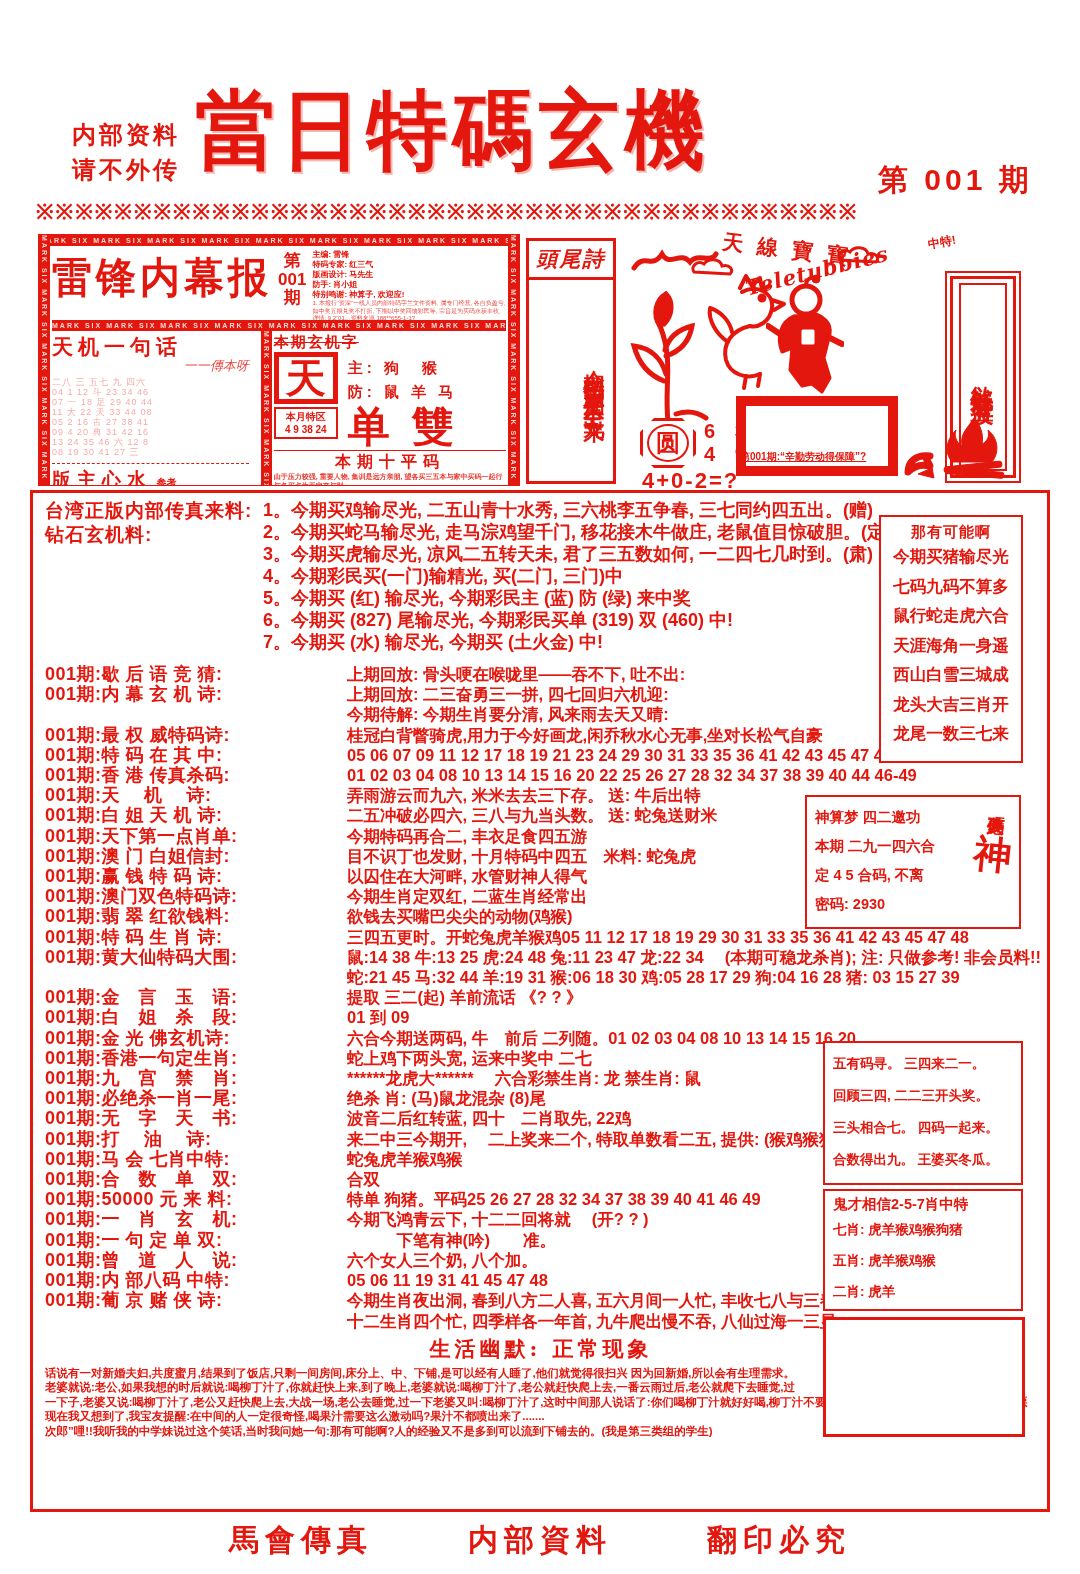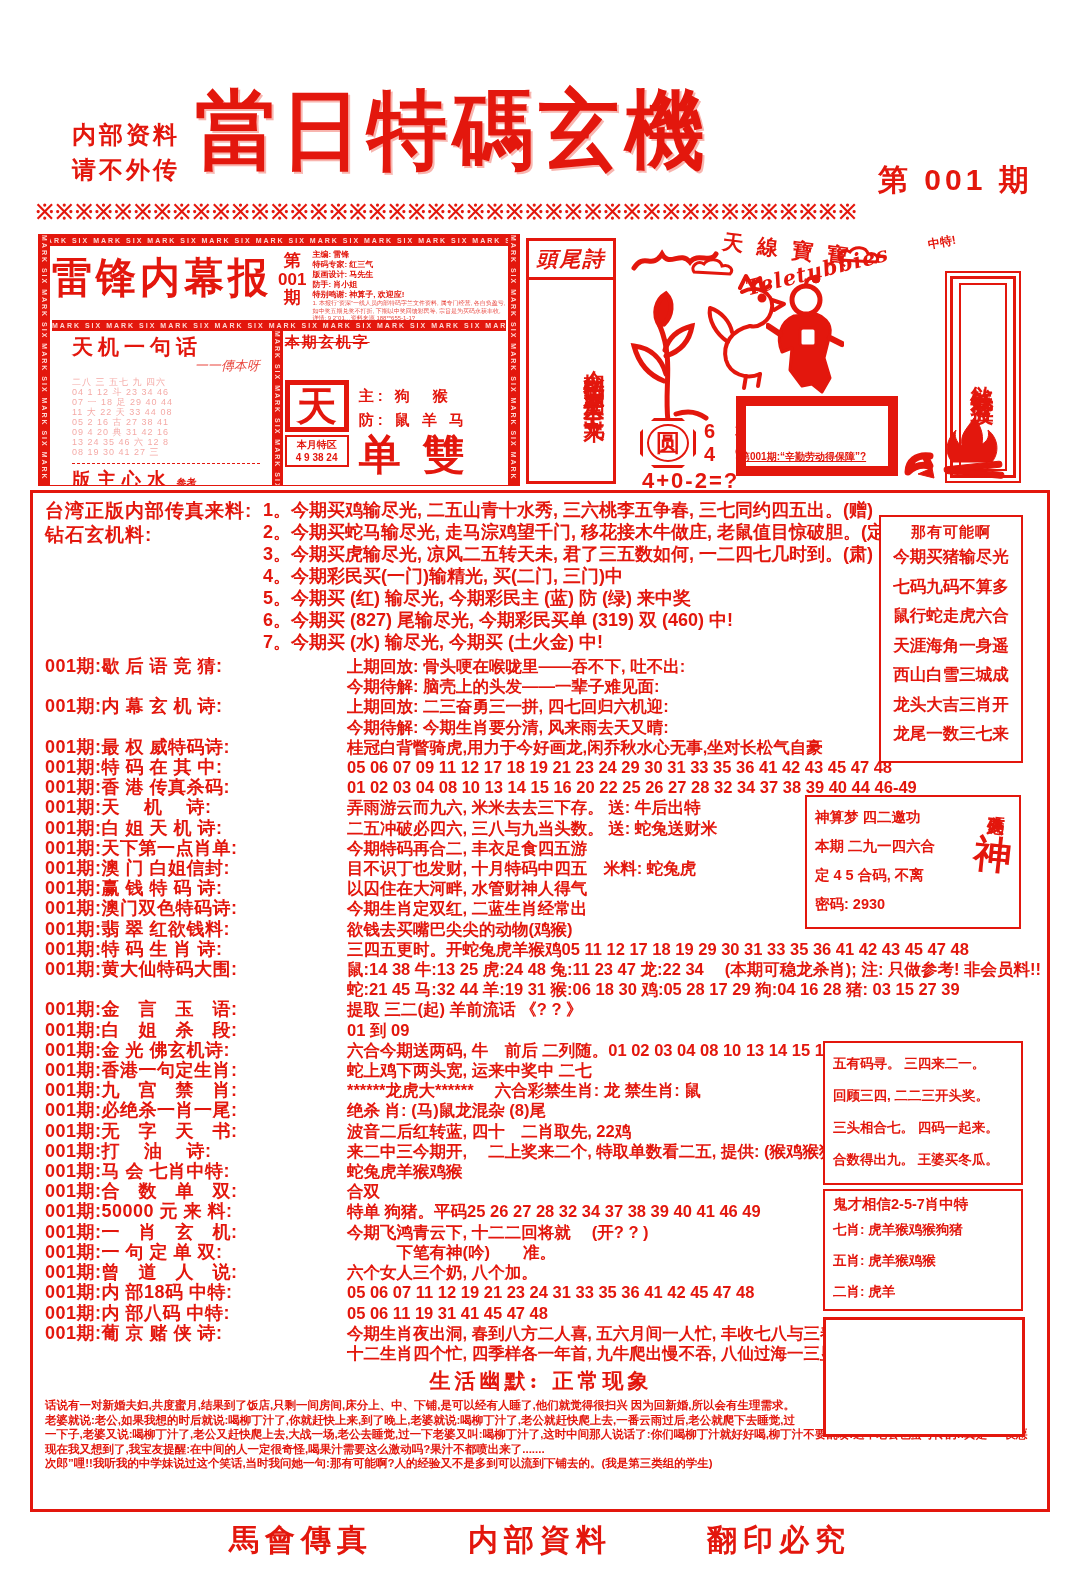--- a/index.html
+++ b/index.html
@@ -22,23 +22,23 @@
       overflow:hidden;line-height:11px;height:11px;letter-spacing:2px;flex:none;}
   .ms-vert{position:absolute;top:0;width:11px;height:100%;background:var(--red);color:#ffd9d5;
       font-size:7px;font-weight:700;writing-mode:vertical-rl;overflow:hidden;letter-spacing:2px;line-height:11px;}
   .lf-inner{flex:1;display:flex;flex-direction:column;padding:0 13px;overflow:hidden;}
   .lf-head{display:flex;align-items:flex-start;gap:6px;padding-top:4px;height:74px;}
   .lf-title{font-family:"DejaVu Serif","Liberation Serif",serif;font-size:40px;font-weight:900;
       letter-spacing:4px;white-space:nowrap;transform:scaleY(1.05);}
   .lf-issue{font-size:17px;font-weight:900;line-height:1.1;text-align:center;padding-top:2px;}
   .lf-credits{font-size:8px;line-height:1.25;font-weight:700;flex:1;}
   .lf-credits .tiny{font-size:6px;opacity:.8;font-weight:400;}
-  .lf-cols{flex:1;display:flex;position:relative;margin-left:20px;}
+  .lf-cols{flex:1;display:flex;position:relative;}
   .lf-left{width:46%;padding:2px 12px 2px 0;position:relative;}
-  .lf-right{width:54%;padding:2px 0 2px 13px;display:flex;flex-direction:column;gap:28px;}
+  .lf-right{width:54%;padding:2px 0 2px 13px;display:flex;flex-direction:column;}
   .tj-title{font-size:21px;font-weight:900;letter-spacing:5px;}
   .tj-scribble{font-size:13px;font-style:italic;text-align:right;opacity:.8;margin-top:-4px;}
   .tj-grid{font-size:9px;line-height:10px;opacity:.38;letter-spacing:1px;white-space:nowrap;overflow:hidden;height:84px;margin-top:2px;}
   .tj-divider{border-top:1px dashed var(--red);margin:2px 0 3px;}
   .bz-title{font-size:19px;font-weight:900;letter-spacing:6px;}
   .xj-title{font-size:15px;font-weight:900;letter-spacing:2px;text-decoration:line-through;}
   .xj-main{display:flex;gap:10px;}
   .xj-stampcol{display:flex;flex-direction:column;gap:3px;}
   .xj-stamp{width:64px;height:52px;border:5px solid var(--red);font-size:40px;font-weight:900;
       display:flex;align-items:center;justify-content:center;font-family:"DejaVu Serif",serif;}
@@ -79,21 +79,21 @@
       outline:2px solid var(--red);outline-offset:3px;display:flex;align-items:center;justify-content:center;background:#fff;}
   .banner-inner{border:2px solid var(--red);width:48px;height:188px;writing-mode:vertical-rl;text-orientation:upright;
       font-size:23px;font-weight:900;display:flex;align-items:center;justify-content:center;letter-spacing:3px;}
   
   .main-box{position:absolute;left:30px;top:490px;width:1020px;height:1022px;border:3px solid var(--red);
       padding:6px 10px 4px 12px;background:#fff;}
   .intro{position:relative;padding-left:218px;font-size:18px;font-weight:900;line-height:22px;}
   .intro-head{position:absolute;left:0;top:0;font-size:19px;letter-spacing:1px;}
   .intro-head div{line-height:24px;}
   .intro .gline{white-space:nowrap;}
-  .rows{position:relative;z-index:1;margin-top:3px;}
+  .rows{position:relative;z-index:1;margin-top:11px;}
   .trow{font-size:16.5px;font-weight:900;line-height:20.2px;white-space:nowrap;}
   .tlabel{display:inline-block;width:302px;white-space:pre;font-size:18px;letter-spacing:0.5px;}
   .tcontent{font-size:16.5px;}
   .tcont2{margin-left:302px;white-space:nowrap;}
   .humor{margin-top:4px;}
   .humor-title{text-align:center;font-size:21px;font-weight:900;font-family:"DejaVu Serif",serif;letter-spacing:4px;}
   .humor-lines{font-size:11.5px;line-height:14.5px;font-weight:700;margin-top:3px;}
   
   .sbox{position:absolute;background:#fff;border:2px solid var(--red);z-index:2;}
   .dayou{left:846px;top:22px;width:144px;height:248px;padding:6px 8px;text-align:center;}
@@ -310,21 +310,21 @@
 
   <div class="gline">5。今期买 (红) 输尽光, 今期彩民主 (蓝) 防 (绿) 来中奖</div>
 
   <div class="gline">6。今期买 (827) 尾输尽光, 今期彩民买单 (319) 双 (460) 中!</div>
 
   <div class="gline">7。今期买 (水) 输尽光, 今期买 (土火金) 中!</div>
 </div>
     </div>
 
     <div class="rows">
-  <div class="trow"><span class="tlabel">001期:歇 后 语 竞 猜:</span><span class="tcontent">上期回放: 骨头哽在喉咙里——吞不下, 吐不出:</span><div class="tcont2">今期待解: 脑壳上的头发——一辈子难见面:</div></div>
+  <div class="trow"><span class="tlabel">001期:歇 后 语 竞 猜:</span><span class="tcontent">上期回放: 骨头哽在喉咙里——吞不下, 吐不出:</span></div>
 
   <div class="trow"><span class="tlabel">001期:内 幕 玄 机 诗:</span><span class="tcontent">上期回放: 二三奋勇三一拼, 四七回归六机迎:</span><div class="tcont2">今期待解: 今期生肖要分清, 风来雨去天又晴:</div></div>
 
   <div class="trow"><span class="tlabel">001期:最 权 威特码诗:</span><span class="tcontent">桂冠白背瞥骑虎,用力于今好画龙,闲乔秋水心无事,坐对长松气自豪</span></div>
 
   <div class="trow"><span class="tlabel">001期:特 码 在 其 中:</span><span class="tcontent">05 06 07 09 11 12 17 18 19 21 23 24 29 30 31 33 35 36 41 42 43 45 47 48</span></div>
 
   <div class="trow"><span class="tlabel">001期:香 港 传真杀码:</span><span class="tcontent">01 02 03 04 08 10 13 14 15 16 20 22 25 26 27 28 32 34 37 38 39 40 44 46-49</span></div>
 
   <div class="trow"><span class="tlabel">001期:天　 机　 诗:</span><span class="tcontent">弄雨游云而九六, 米米去去三下存。 送: 牛后出特</span></div>
@@ -366,21 +366,20 @@
   <div class="trow"><span class="tlabel">001期:合　数　单　双:</span><span class="tcontent">合双</span></div>
 
   <div class="trow"><span class="tlabel">001期:50000 元 来 料:</span><span class="tcontent">特单 狗猪。平码25 26 27 28 32 34 37 38 39 40 41 46 49</span></div>
 
   <div class="trow"><span class="tlabel">001期:一　肖　玄　机:</span><span class="tcontent">今期飞鸿青云下, 十二二回将就　 (开? ? )</span></div>
 
   <div class="trow"><span class="tlabel">001期:一 句 定 单 双:</span><span class="tcontent">　　　下笔有神(吟)　　准。</span></div>
 
   <div class="trow"><span class="tlabel">001期:曾　道　人　说:</span><span class="tcontent">六个女人三个奶, 八个加。</span></div>
 
-  <div class="trow"><span class="tlabel">001期:内 部18码 中特:</span><span class="tcontent">05 06 07 11 12 19 21 23 24 31 33 35 36 41 42 45 47 48</span></div>
 
   <div class="trow"><span class="tlabel">001期:内 部八码 中特:</span><span class="tcontent">05 06 11 19 31 41 45 47 48</span></div>
 
   <div class="trow"><span class="tlabel">001期:葡 京 赌 侠 诗:</span><span class="tcontent">今期生肖夜出洞, 春到八方二人喜, 五六月间一人忙, 丰收七八与三春。</span><div class="tcont2">十二生肖四个忙, 四季样各一年首, 九牛爬出慢不吞, 八仙过海一三显。</div></div>
 </div>
 
     <div class="humor">
       <div class="humor-title">生活幽默: 正常现象</div>
       <div class="humor-lines">
   <div class="gline">话说有一对新婚夫妇,共度蜜月,结果到了饭店,只剩一间房间,床分上、中、下铺,是可以经有人睡了,他们就觉得很扫兴 因为回新婚,所以会有生理需求。</div>

